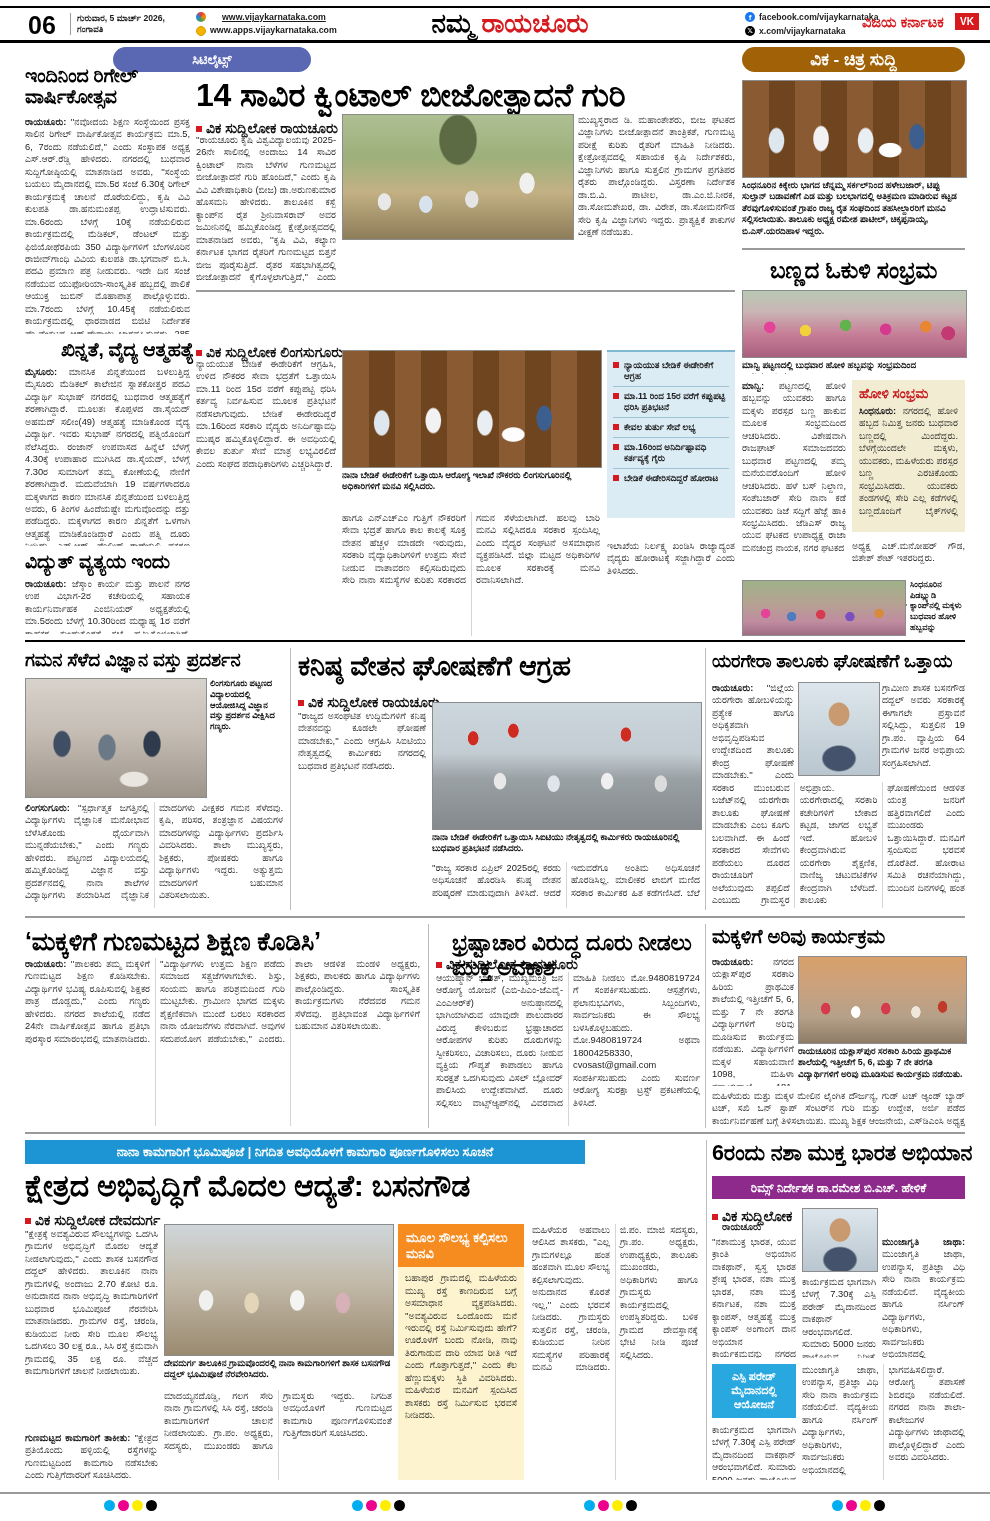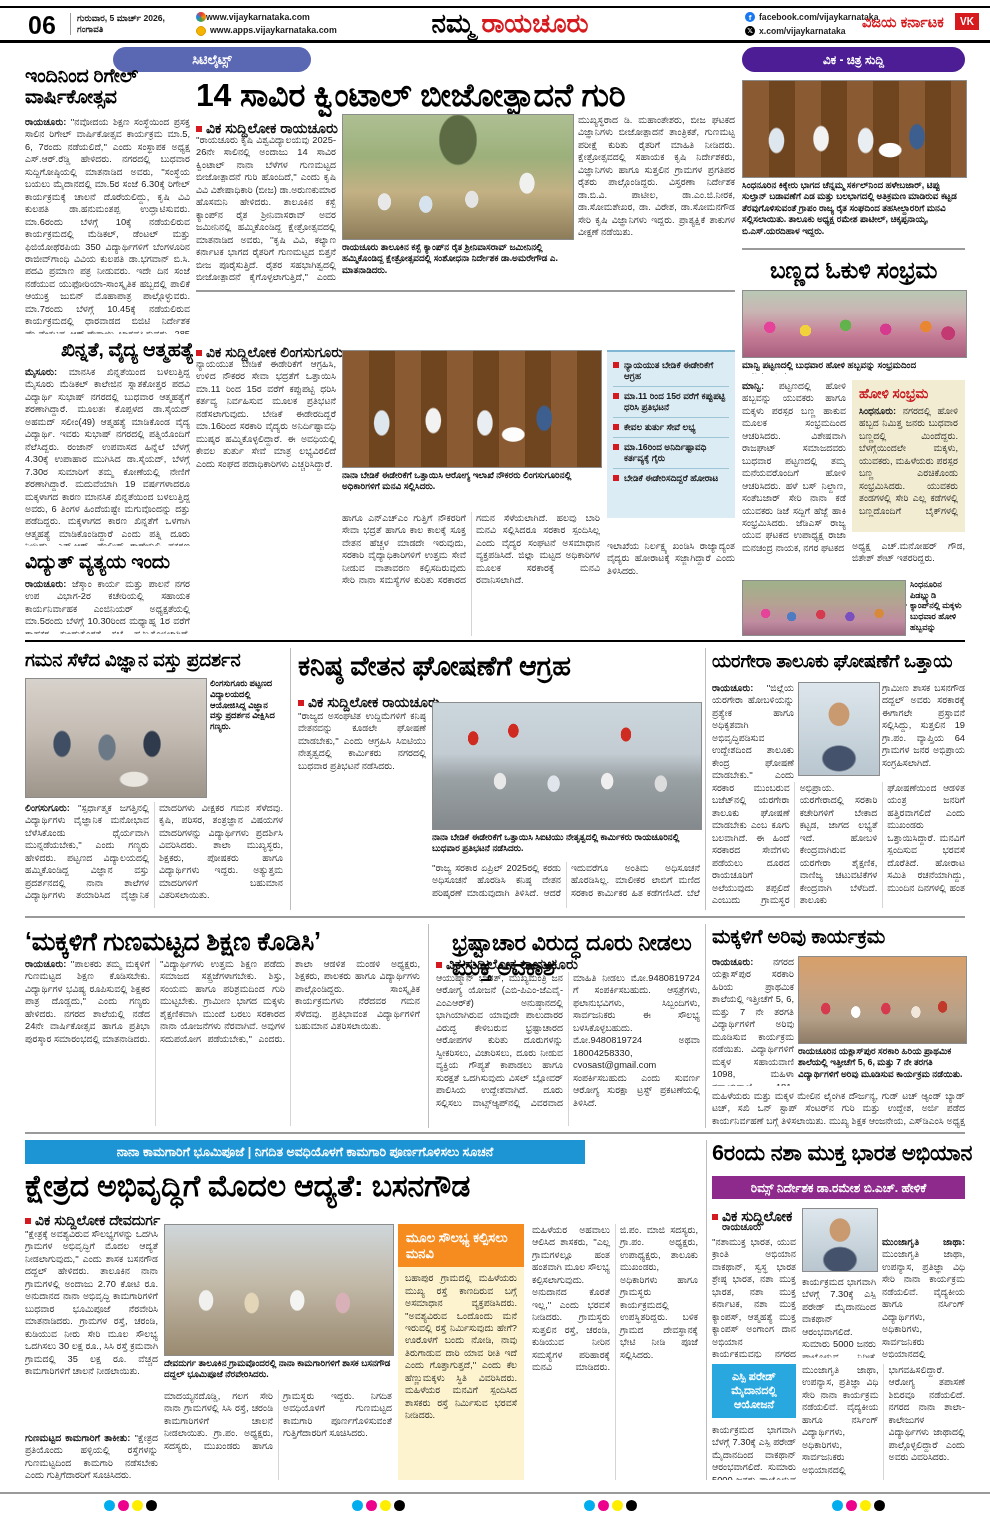--- a/index.html
+++ b/index.html
@@ -95,21 +95,21 @@
 <div id="page">
 
   <div class="abs rule" style="left:0;top:6px;width:990px;height:2px;"></div>
 
   <div class="abs" style="left:28px;top:11px;font-size:25px;font-weight:700;color:#000;">06</div>
   <div class="abs" style="left:70px;top:13px;width:1px;height:22px;background:#999;"></div>
   <div class="abs" style="left:77px;top:13px;font-size:8.6px;font-weight:700;">ಗುರುವಾರ, 5 ಮಾರ್ಚ್ 2026,</div>
   <div class="abs" style="left:77px;top:24px;font-size:8.6px;font-weight:700;">ಗಂಗಾವತಿ</div>
 
   <div class="abs" style="left:196px;top:12px;width:10px;height:10px;border-radius:50%;background:conic-gradient(#e53935,#fb8c00,#43a047,#1e88e5,#e53935);"></div>
-  <div class="abs" style="left:206px;top:12px;font-size:8.8px;font-weight:700;">www.vijaykarnataka.com</div>
+  <div class="abs" style="left:222px;top:12px;font-size:8.8px;font-weight:700;text-decoration:underline;">www.vijaykarnataka.com</div>
   <div class="abs" style="left:196px;top:26px;width:10px;height:10px;border-radius:50%;background:#f5b400;border:1px solid #d99a00;box-sizing:border-box;"></div>
   <div class="abs" style="left:210px;top:25px;font-size:8.8px;font-weight:700;">www.apps.vijaykarnataka.com</div>
 
   <div class="abs" style="left:380px;top:8px;width:260px;text-align:center;font-size:26px;font-weight:800;white-space:nowrap;">
     <span style="color:#000;">ನಮ್ಮ</span>
     <span style="color:#d61a1e;">ರಾಯಚೂರು</span>
   </div>
 
   <div class="abs soc-row" style="left:745px;top:12px;">
     <span style="width:10px;height:10px;border-radius:50%;background:#1877f2;color:#fff;font-size:8px;font-weight:800;display:inline-flex;align-items:center;justify-content:center;">f</span>
@@ -119,21 +119,21 @@
     <span style="width:10px;height:10px;border-radius:50%;background:#000;color:#fff;font-size:7px;font-weight:800;display:inline-flex;align-items:center;justify-content:center;">𝕏</span>
     <span>x.com/vijaykarnataka</span>
   </div>
 
   <div class="abs" style="left:862px;top:14px;font-size:14.5px;font-weight:800;color:#d61a1e;white-space:nowrap;">ವಿಜಯ ಕರ್ನಾಟಕ</div>
   <div class="abs" style="left:955px;top:13px;width:24px;height:17px;background:#d61a1e;color:#fff;font-size:10px;font-weight:800;display:flex;align-items:center;justify-content:center;">VK</div>
 
   <div class="abs rule" style="left:0;top:40px;width:990px;height:3px;"></div>
 
   <div class="abs badge" style="left:113px;top:47px;width:198px;height:25px;background:#5a67b3;font-size:13px;">ಸಿಟಿಲೈಟ್ಸ್</div>
-  <div class="abs badge" style="left:742px;top:47px;width:223px;height:25px;background:#4c1d95;font-size:12px;">ವಿಕ - ಚಿತ್ರ ಸುದ್ದಿ</div>
+  <div class="abs badge" style="left:742px;top:47px;width:223px;height:25px;background:#a16207;font-size:17px;">ವಿಕ - ಚಿತ್ರ ಸುದ್ದಿ</div>
 
   <div class="abs hl" style="left:25px;top:66px;width:165px;font-size:19px;">ಇಂದಿನಿಂದ ರಿಗೇಲ್ ವಾರ್ಷಿಕೋತ್ಸವ</div>
   <div class="abs body-text" style="left:25px;top:116px;width:165px;height:218px;">
     <span class="lead">ರಾಯಚೂರು:</span>
     <span>''ನವೋದಯ ಶಿಕ್ಷಣ ಸಂಸ್ಥೆಯಿಂದ ಪ್ರಸಕ್ತ ಸಾಲಿನ ರಿಗೇಲ್ ವಾರ್ಷಿಕೋತ್ಸವ ಕಾರ್ಯಕ್ರಮ ಮಾ.5, 6, 7ರಂದು ನಡೆಯಲಿದೆ,'' ಎಂದು ಸಂಸ್ಥಾಪಕ ಅಧ್ಯಕ್ಷ ಎಸ್.ಆರ್.ರೆಡ್ಡಿ ಹೇಳಿದರು. ನಗರದಲ್ಲಿ ಬುಧವಾರ ಸುದ್ದಿಗೋಷ್ಠಿಯಲ್ಲಿ ಮಾತನಾಡಿದ ಅವರು, ''ಸಂಸ್ಥೆಯ ಬಯಲು ಮೈದಾನದಲ್ಲಿ ಮಾ.5ರ ಸಂಜೆ 6.30ಕ್ಕೆ ರಿಗೇಲ್ ಕಾರ್ಯಕ್ರಮಕ್ಕೆ ಚಾಲನೆ ದೊರೆಯಲಿದ್ದು, ಕೃಷಿ ವಿವಿ ಕುಲಪತಿ ಡಾ.ಹನುಮಂತಪ್ಪ ಉದ್ಘಾಟಿಸುವರು. ಮಾ.6ರಂದು ಬೆಳಗ್ಗೆ 10ಕ್ಕೆ ನಡೆಯಲಿರುವ ಕಾರ್ಯಕ್ರಮದಲ್ಲಿ ಮೆಡಿಕಲ್, ಡೆಂಟಲ್ ಮತ್ತು ಫಿಜಿಯೋಥೆರಪಿಯ 350 ವಿದ್ಯಾರ್ಥಿಗಳಿಗೆ ಬೆಂಗಳೂರಿನ ರಾಜೀವ್‌ಗಾಂಧಿ ವಿವಿಯ ಕುಲಪತಿ ಡಾ.ಭಗವಾನ್ ಬಿ.ಸಿ. ಪದವಿ ಪ್ರಮಾಣ ಪತ್ರ ನೀಡುವರು. ಇದೇ ದಿನ ಸಂಜೆ ನಡೆಯುವ ಯುಫೋರಿಯಾ-ಸಾಂಸ್ಕೃತಿಕ ಹಬ್ಬದಲ್ಲಿ ಪಾಲಿಕೆ ಆಯುಕ್ತ ಜುಬಿನ್ ಮೊಹಾಪಾತ್ರ ಪಾಲ್ಗೊಳ್ಳುವರು. ಮಾ.7ರಂದು ಬೆಳಗ್ಗೆ 10.45ಕ್ಕೆ ನಡೆಯಲಿರುವ ಕಾರ್ಯಕ್ರಮದಲ್ಲಿ ಧಾರವಾಡದ ಬಿಜಿಟಿ ನಿರ್ದೇಶಕ ಪ್ರೊ.ವೆಂಕಟಪ್ಪ ಆರ್.ದೇಸಾಯಿ ಭಾಗವಹಿಸುವರು. 285 ವಿದ್ಯಾರ್ಥಿಗಳಿಗೆ ಫಾರ್ಮಸಿ, ನರ್ಸಿಂಗ್ ಮುಂತಾದ ಪದವಿ ಪ್ರಮಾಣ ಪತ್ರ ವಿತರಿಸುವರು,'' ಎಂದು ಹೇಳಿದರು.</span>
   </div>
 
   <div class="abs hl" style="left:25px;top:340px;width:165px;font-size:19px;margin-left:36px;">ಖಿನ್ನತೆ, ವೈದ್ಯ ಆತ್ಮಹತ್ಯೆ</div>
   <div class="abs body-text" style="left:25px;top:366px;width:165px;height:180px;">
     <span class="lead">ಮೈಸೂರು:</span>
@@ -143,21 +143,20 @@
   <div class="abs hl" style="left:25px;top:552px;width:165px;font-size:19px;">ವಿದ್ಯುತ್ ವ್ಯತ್ಯಯ ಇಂದು</div>
   <div class="abs body-text" style="left:25px;top:578px;width:165px;height:56px;">
     <span class="lead">ರಾಯಚೂರು:</span>
     <span>ಜೆಸ್ಕಾಂ ಕಾರ್ಯ ಮತ್ತು ಪಾಲನೆ ನಗರ ಉಪ ವಿಭಾಗ-2ರ ಕಚೇರಿಯಲ್ಲಿ ಸಹಾಯಕ ಕಾರ್ಯನಿರ್ವಾಹಕ ಎಂಜಿನಿಯರ್ ಅಧ್ಯಕ್ಷತೆಯಲ್ಲಿ ಮಾ.5ರಂದು ಬೆಳಗ್ಗೆ 10.30ರಿಂದ ಮಧ್ಯಾಹ್ನ 1ರ ವರೆಗೆ ಗ್ರಾಹಕರ ಕುಂದುಕೊರತೆ ಸಭೆ ಹಮ್ಮಿಕೊಳ್ಳಲಾಗಿದೆ. ಗ್ರಾಹಕರು ಹೆಚ್ಚಿನ ಸಂಖ್ಯೆಯಲ್ಲಿ ಭಾಗವಹಿಸಬೇಕು ಎಂದು ಜೆಸ್ಕಾಂ ಪ್ರಕಟಣೆ ತಿಳಿಸಿದೆ.</span>
   </div>
 
   <div class="abs hl" style="left:196px;top:78px;width:540px;font-size:32px;white-space:nowrap;">14 ಸಾವಿರ ಕ್ವಿಂಟಾಲ್ ಬೀಜೋತ್ಪಾದನೆ ಗುರಿ</div>
   <div class="abs byline" style="left:196px;top:120px;">ವಿಕ ಸುದ್ದಿಲೋಕ ರಾಯಚೂರು</div>
   <div class="abs body-text" style="left:196px;top:134px;width:140px;height:152px;">''ರಾಯಚೂರು ಕೃಷಿ ವಿಶ್ವವಿದ್ಯಾಲಯವು 2025-26ನೇ ಸಾಲಿನಲ್ಲಿ ಅಂದಾಜು 14 ಸಾವಿರ ಕ್ವಿಂಟಾಲ್ ನಾನಾ ಬೆಳೆಗಳ ಗುಣಮಟ್ಟದ ಬೀಜೋತ್ಪಾದನೆ ಗುರಿ ಹೊಂದಿದೆ,'' ಎಂದು ಕೃಷಿ ವಿವಿ ವಿಶೇಷಾಧಿಕಾರಿ (ಬೀಜ) ಡಾ.ಅರುಣಕುಮಾರ ಹೊಸಮನಿ ಹೇಳಿದರು. ತಾಲೂಕಿನ ಕಸ್ಬೆ ಕ್ಯಾಂಪ್‌ನ ರೈತ ಶ್ರೀನಿವಾಸರಾವ್ ಅವರ ಜಮೀನಿನಲ್ಲಿ ಹಮ್ಮಿಕೊಂಡಿದ್ದ ಕ್ಷೇತ್ರೋತ್ಸವದಲ್ಲಿ ಮಾತನಾಡಿದ ಅವರು, ''ಕೃಷಿ ವಿವಿ, ಕಲ್ಯಾಣ ಕರ್ನಾಟಕ ಭಾಗದ ರೈತರಿಗೆ ಗುಣಮಟ್ಟದ ಬಿತ್ತನೆ ಬೀಜ ಪೂರೈಸುತ್ತಿದೆ. ರೈತರ ಸಹಭಾಗಿತ್ವದಲ್ಲಿ ಬೀಜೋತ್ಪಾದನೆ ಕೈಗೊಳ್ಳಲಾಗುತ್ತಿದೆ,'' ಎಂದು ವಿವರಿಸಿದರು. ಸಂಶೋಧನಾ ನಿರ್ದೇಶಕರು ನಾನಾ ತಳಿಗಳ ಕುರಿತು ಮಾಹಿತಿ ನೀಡಿದರು.</div>
   <div class="abs photo ph-field" style="left:342px;top:114px;width:230px;height:124px;"></div>
-  <div class="abs caption" style="left:342px;top:242px;width:230px;height:40px;">ರಾಯಚೂರು ತಾಲೂಕಿನ ಕಸ್ಬೆ ಕ್ಯಾಂಪ್‌ನ ರೈತ ಶ್ರೀನಿವಾಸರಾವ್ ಜಮೀನಿನಲ್ಲಿ ಹಮ್ಮಿಕೊಂಡಿದ್ದ ಕ್ಷೇತ್ರೋತ್ಸವದಲ್ಲಿ ಸಂಶೋಧನಾ ನಿರ್ದೇಶಕ ಡಾ.ಅಮರೇಗೌಡ ಎ. ಮಾತನಾಡಿದರು.</div>
   <div class="abs body-text" style="left:578px;top:114px;width:157px;height:168px;">ಮುಖ್ಯಸ್ಥರಾದ ಡಿ. ಮಹಾಂತೇಶರು, ಬೀಜ ಘಟಕದ ವಿಜ್ಞಾನಿಗಳು ಬೀಜೋತ್ಪಾದನೆ ತಾಂತ್ರಿಕತೆ, ಗುಣಮಟ್ಟ ಪರೀಕ್ಷೆ ಕುರಿತು ರೈತರಿಗೆ ಮಾಹಿತಿ ನೀಡಿದರು. ಕ್ಷೇತ್ರೋತ್ಸವದಲ್ಲಿ ಸಹಾಯಕ ಕೃಷಿ ನಿರ್ದೇಶಕರು, ವಿಜ್ಞಾನಿಗಳು ಹಾಗೂ ಸುತ್ತಲಿನ ಗ್ರಾಮಗಳ ಪ್ರಗತಿಪರ ರೈತರು ಪಾಲ್ಗೊಂಡಿದ್ದರು. ವಿಸ್ತರಣಾ ನಿರ್ದೇಶಕ ಡಾ.ಬಿ.ವಿ. ಪಾಟೀಲ, ಡಾ.ಎಂ.ಜಿ.ನೀರಕ, ಡಾ.ಸೋಮಶೇಖರ, ಡಾ. ವಿರೇಶ, ಡಾ.ಸೋಮನಗೌಡ ಸೇರಿ ಕೃಷಿ ವಿಜ್ಞಾನಿಗಳು ಇದ್ದರು. ಪ್ರಾತ್ಯಕ್ಷಿಕೆ ತಾಕುಗಳ ವೀಕ್ಷಣೆ ನಡೆಯಿತು.</div>
 
   <div class="abs thin-rule" style="left:196px;top:290px;width:539px;height:1.5px;"></div>
 
   <div class="abs byline" style="left:196px;top:344px;">ವಿಕ ಸುದ್ದಿಲೋಕ ಲಿಂಗಸುಗೂರು</div>
   <div class="abs body-text" style="left:196px;top:358px;width:140px;height:278px;">ನ್ಯಾಯಯುತ ಬೇಡಿಕೆ ಈಡೇರಿಕೆಗೆ ಆಗ್ರಹಿಸಿ, ಉಳಿದ ನೌಕರರ ಸೇವಾ ಭದ್ರತೆಗೆ ಒತ್ತಾಯಿಸಿ ಮಾ.11 ರಿಂದ 15ರ ವರೆಗೆ ಕಪ್ಪುಪಟ್ಟಿ ಧರಿಸಿ ಕರ್ತವ್ಯ ನಿರ್ವಹಿಸುವ ಮೂಲಕ ಪ್ರತಿಭಟನೆ ನಡೆಸಲಾಗುವುದು. ಬೇಡಿಕೆ ಈಡೇರದಿದ್ದರೆ ಮಾ.16ರಿಂದ ಸರಕಾರಿ ವೈದ್ಯರು ಅನಿರ್ದಿಷ್ಟಾವಧಿ ಮುಷ್ಕರ ಹಮ್ಮಿಕೊಳ್ಳಲಿದ್ದಾರೆ. ಈ ಅವಧಿಯಲ್ಲಿ ಕೇವಲ ತುರ್ತು ಸೇವೆ ಮಾತ್ರ ಲಭ್ಯವಿರಲಿದೆ ಎಂದು ಸಂಘದ ಪದಾಧಿಕಾರಿಗಳು ಎಚ್ಚರಿಸಿದ್ದಾರೆ.</div>
   <div class="abs photo ph-office" style="left:342px;top:350px;width:258px;height:116px;"></div>
   <div class="abs caption" style="left:342px;top:470px;width:258px;height:38px;">ನಾನಾ ಬೇಡಿಕೆ ಈಡೇರಿಕೆಗೆ ಒತ್ತಾಯಿಸಿ ಆರೋಗ್ಯ ಇಲಾಖೆ ನೌಕರರು ಲಿಂಗಸುಗೂರಿನಲ್ಲಿ ಅಧಿಕಾರಿಗಳಿಗೆ ಮನವಿ ಸಲ್ಲಿಸಿದರು.</div>
   <div class="abs body-text cols-2" style="left:342px;top:512px;width:258px;height:124px;">ಹಾಗೂ ಎನ್‌ಎಚ್‌ಎಂ ಗುತ್ತಿಗೆ ನೌಕರರಿಗೆ ಸೇವಾ ಭದ್ರತೆ ಹಾಗೂ ಕಾಲ ಕಾಲಕ್ಕೆ ಸೂಕ್ತ ವೇತನ ಹೆಚ್ಚಳ ಮಾಡದೇ ಇರುವುದು, ಸರಕಾರಿ ವೈದ್ಯಾಧಿಕಾರಿಗಳಿಗೆ ಉತ್ತಮ ಸೇವೆ ನೀಡುವ ವಾತಾವರಣ ಕಲ್ಪಿಸದಿರುವುದು ಸೇರಿ ನಾನಾ ಸಮಸ್ಯೆಗಳ ಕುರಿತು ಸರಕಾರದ ಗಮನ ಸೆಳೆಯಲಾಗಿದೆ. ಹಲವು ಬಾರಿ ಮನವಿ ಸಲ್ಲಿಸಿದರೂ ಸರಕಾರ ಸ್ಪಂದಿಸಿಲ್ಲ ಎಂದು ವೈದ್ಯರ ಸಂಘಟನೆ ಅಸಮಾಧಾನ ವ್ಯಕ್ತಪಡಿಸಿದೆ. ಜಿಲ್ಲಾ ಮಟ್ಟದ ಅಧಿಕಾರಿಗಳ ಮೂಲಕ ಸರಕಾರಕ್ಕೆ ಮನವಿ ರವಾನಿಸಲಾಗಿದೆ.</div>
 

